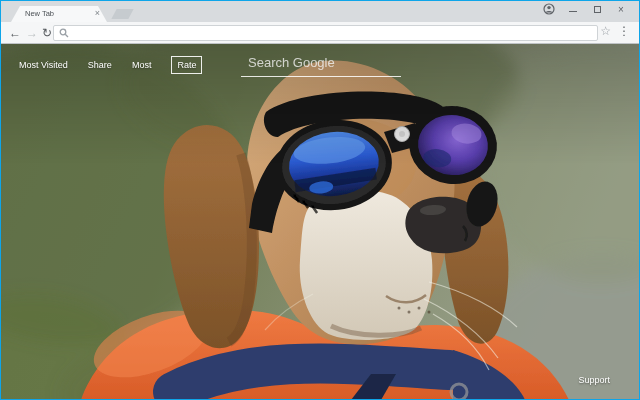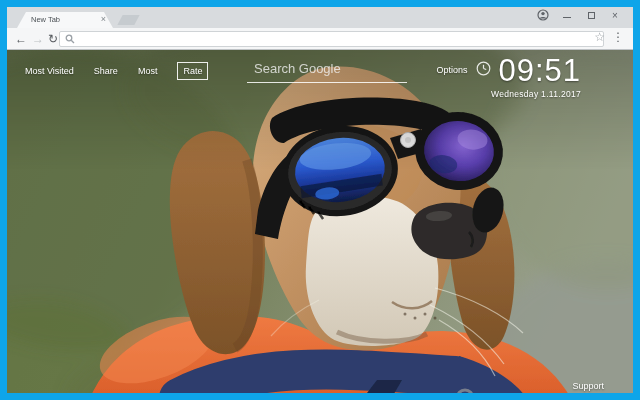--- a/index.html
+++ b/index.html
@@ -1,18 +1,18 @@
 <!DOCTYPE html>
 <html><head>
 <meta charset="utf-8">
 <style>
   html,body{margin:0;padding:0;background:#000;}
   *{box-sizing:border-box;font-family:"Liberation Sans",sans-serif;}
   .window{position:relative;width:640px;height:400px;background:#dee1e4;
-    border:7px solid #0ea5e9;overflow:hidden;}
+    border:1px solid #0ea5e9;overflow:hidden;}
   
   .tabstrip{position:relative;height:21px;background:#d8dbde;}
   .tab{position:absolute;left:10px;bottom:0;width:96px;height:16px;background:#f7f8f9;
     clip-path:polygon(9px 0,87px 0,96px 16px,0 16px);}
   .tab-title{position:absolute;left:14px;top:3px;font-size:7.5px;color:#4c5156;}
   .tab-close{position:absolute;right:7px;top:2px;font-size:9px;color:#80868b;cursor:pointer;}
   .newtab-btn{position:absolute;left:113px;bottom:3px;width:17px;height:10px;
     background:#c6cbcf;transform:skewX(-28deg);}
   .win-controls{position:absolute;right:6px;top:0;height:16px;display:flex;align-items:center;gap:0;}
   .win-btn{width:24px;height:16px;display:flex;align-items:center;justify-content:center;color:#5f6368;font-size:10px;}
@@ -221,28 +221,16 @@
       <span class="lnk">Most Visited</span>
       <span class="lnk">Share</span>
       <span class="lnk">Most</span>
       <span class="lnk rate-box">Rate</span>
     </div>
 
     <div class="search-wrap">
       <input placeholder="Search Google" style="">
     </div>
 
-    <div class="ovl clock-block">
-      <div class="clock-row">
-        <span class="options">Options</span>
-        <svg class="clock-ico" width="15" height="15" viewBox="0 0 15 15">
-          <circle cx="7.5" cy="7.5" r="6.3" fill="none" stroke="rgba(255,255,255,.85)" stroke-width="1.2"></circle>
-          <line x1="7.5" y1="7.5" x2="7.5" y2="3.8" stroke="rgba(255,255,255,.85)" stroke-width="1.2"></line>
-          <line x1="7.5" y1="7.5" x2="10.2" y2="8.5" stroke="rgba(255,255,255,.85)" stroke-width="1.2"></line>
-        </svg>
-        <span class="time">09:51</span>
-      </div>
-      <div class="date">Wednesday 1.11.2017</div>
-    </div>
 
     <span class="ovl support">Support</span>
   </div>
 </div>
 
 </body></html>

